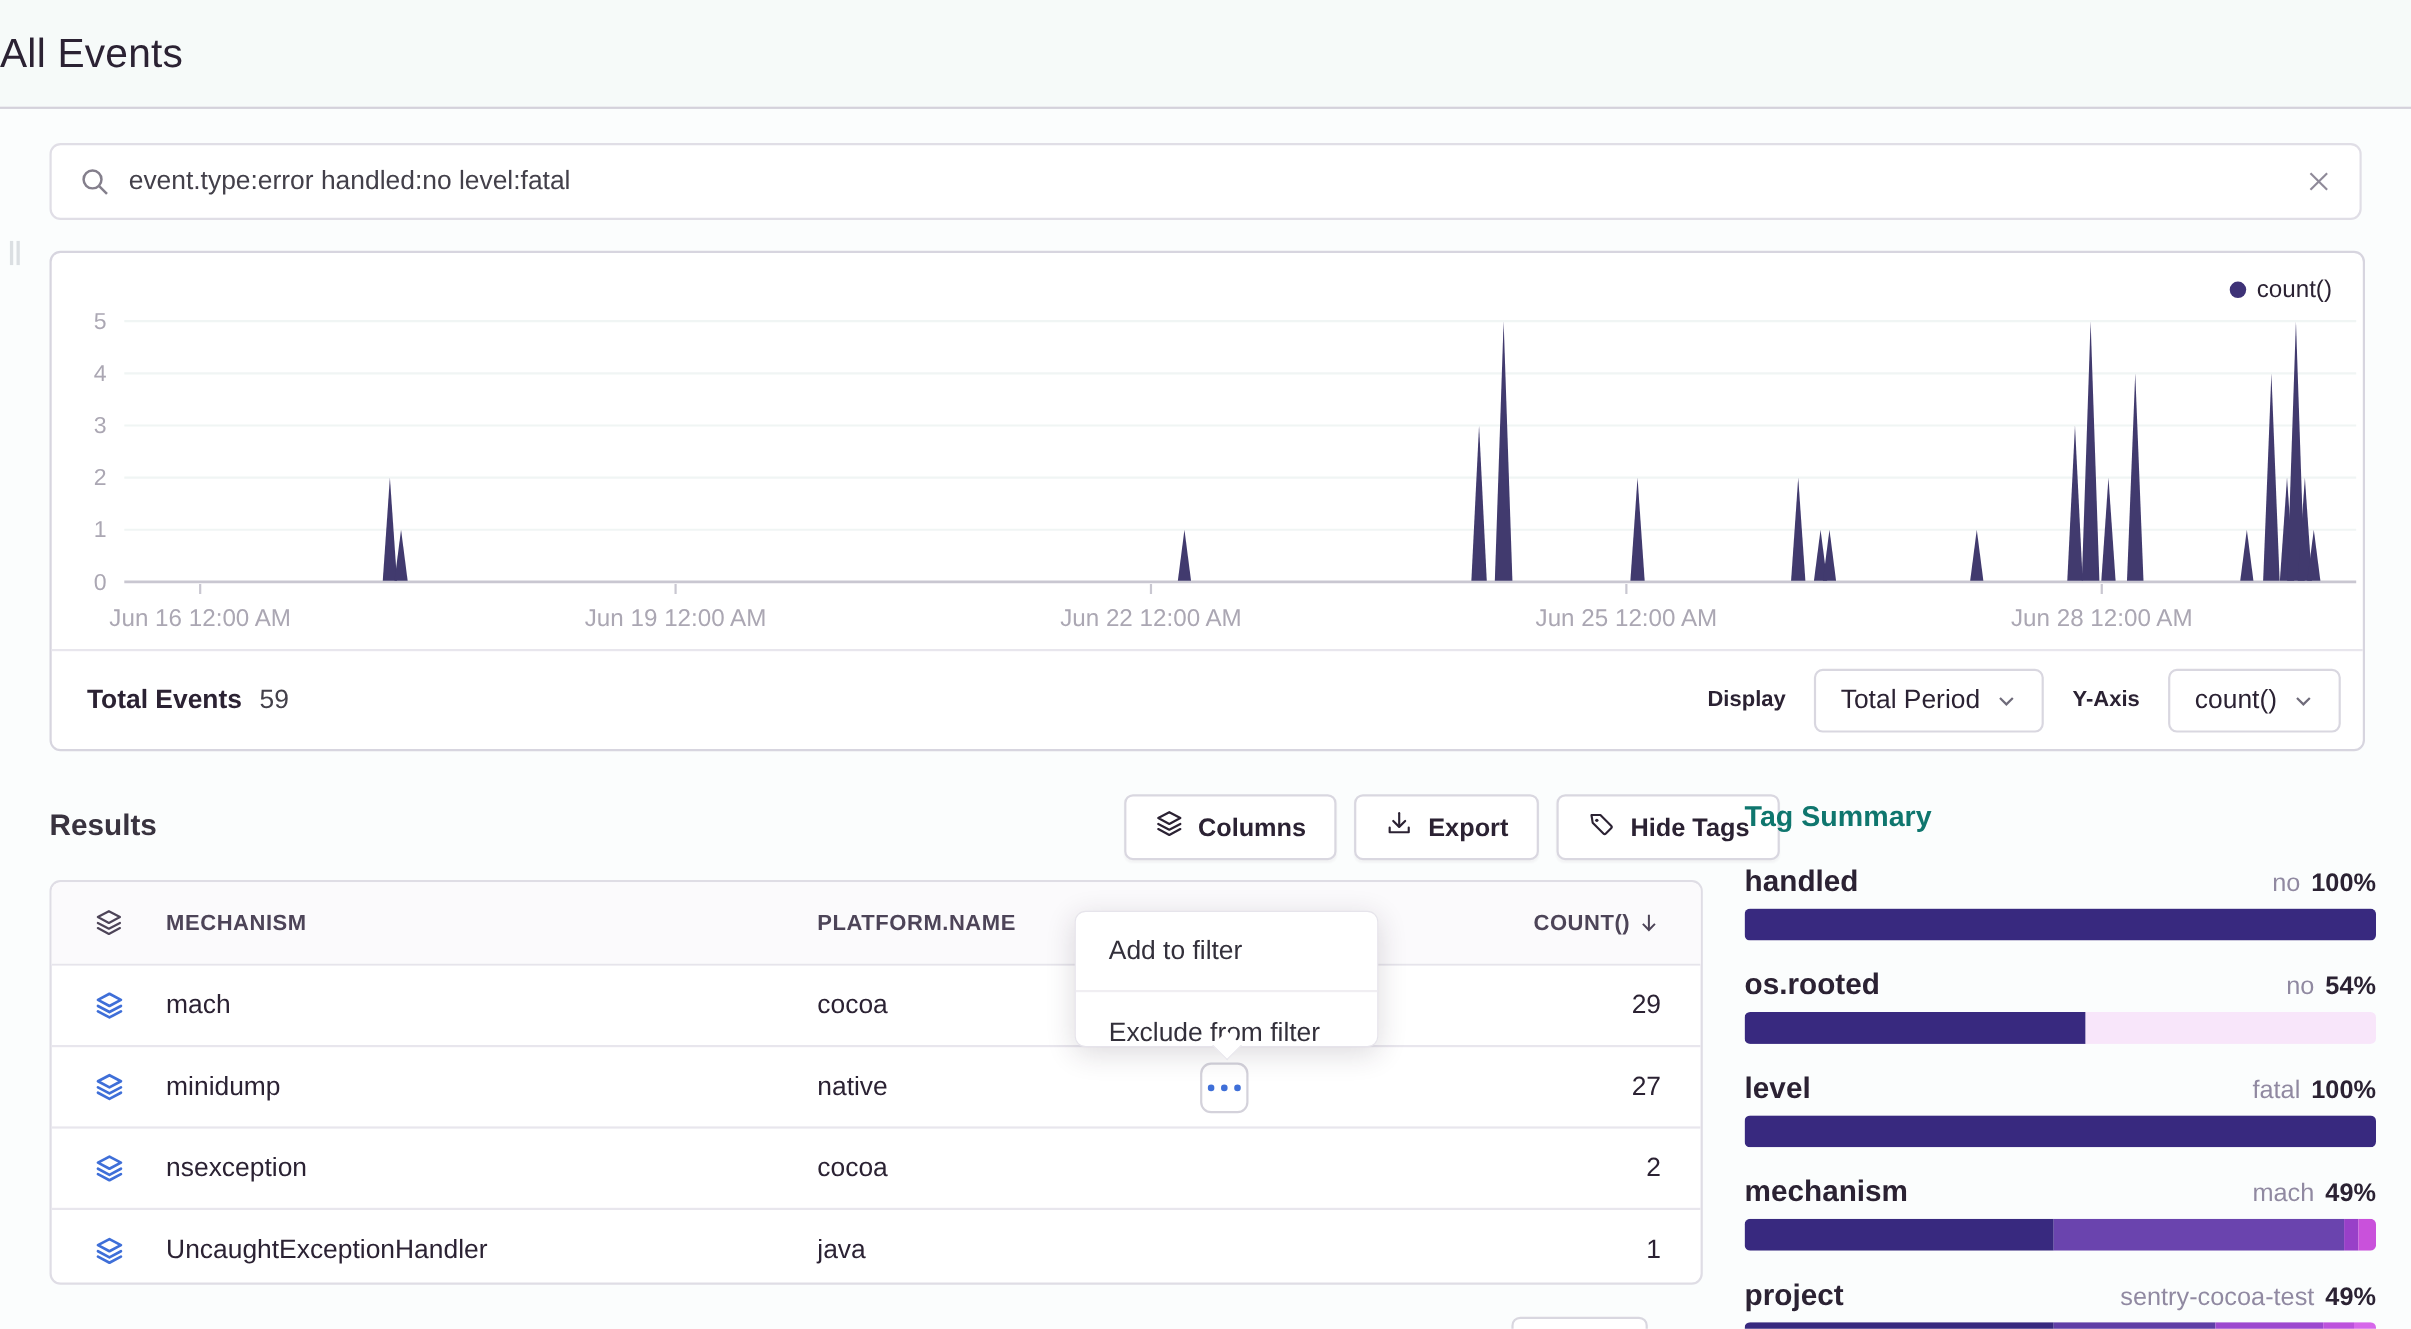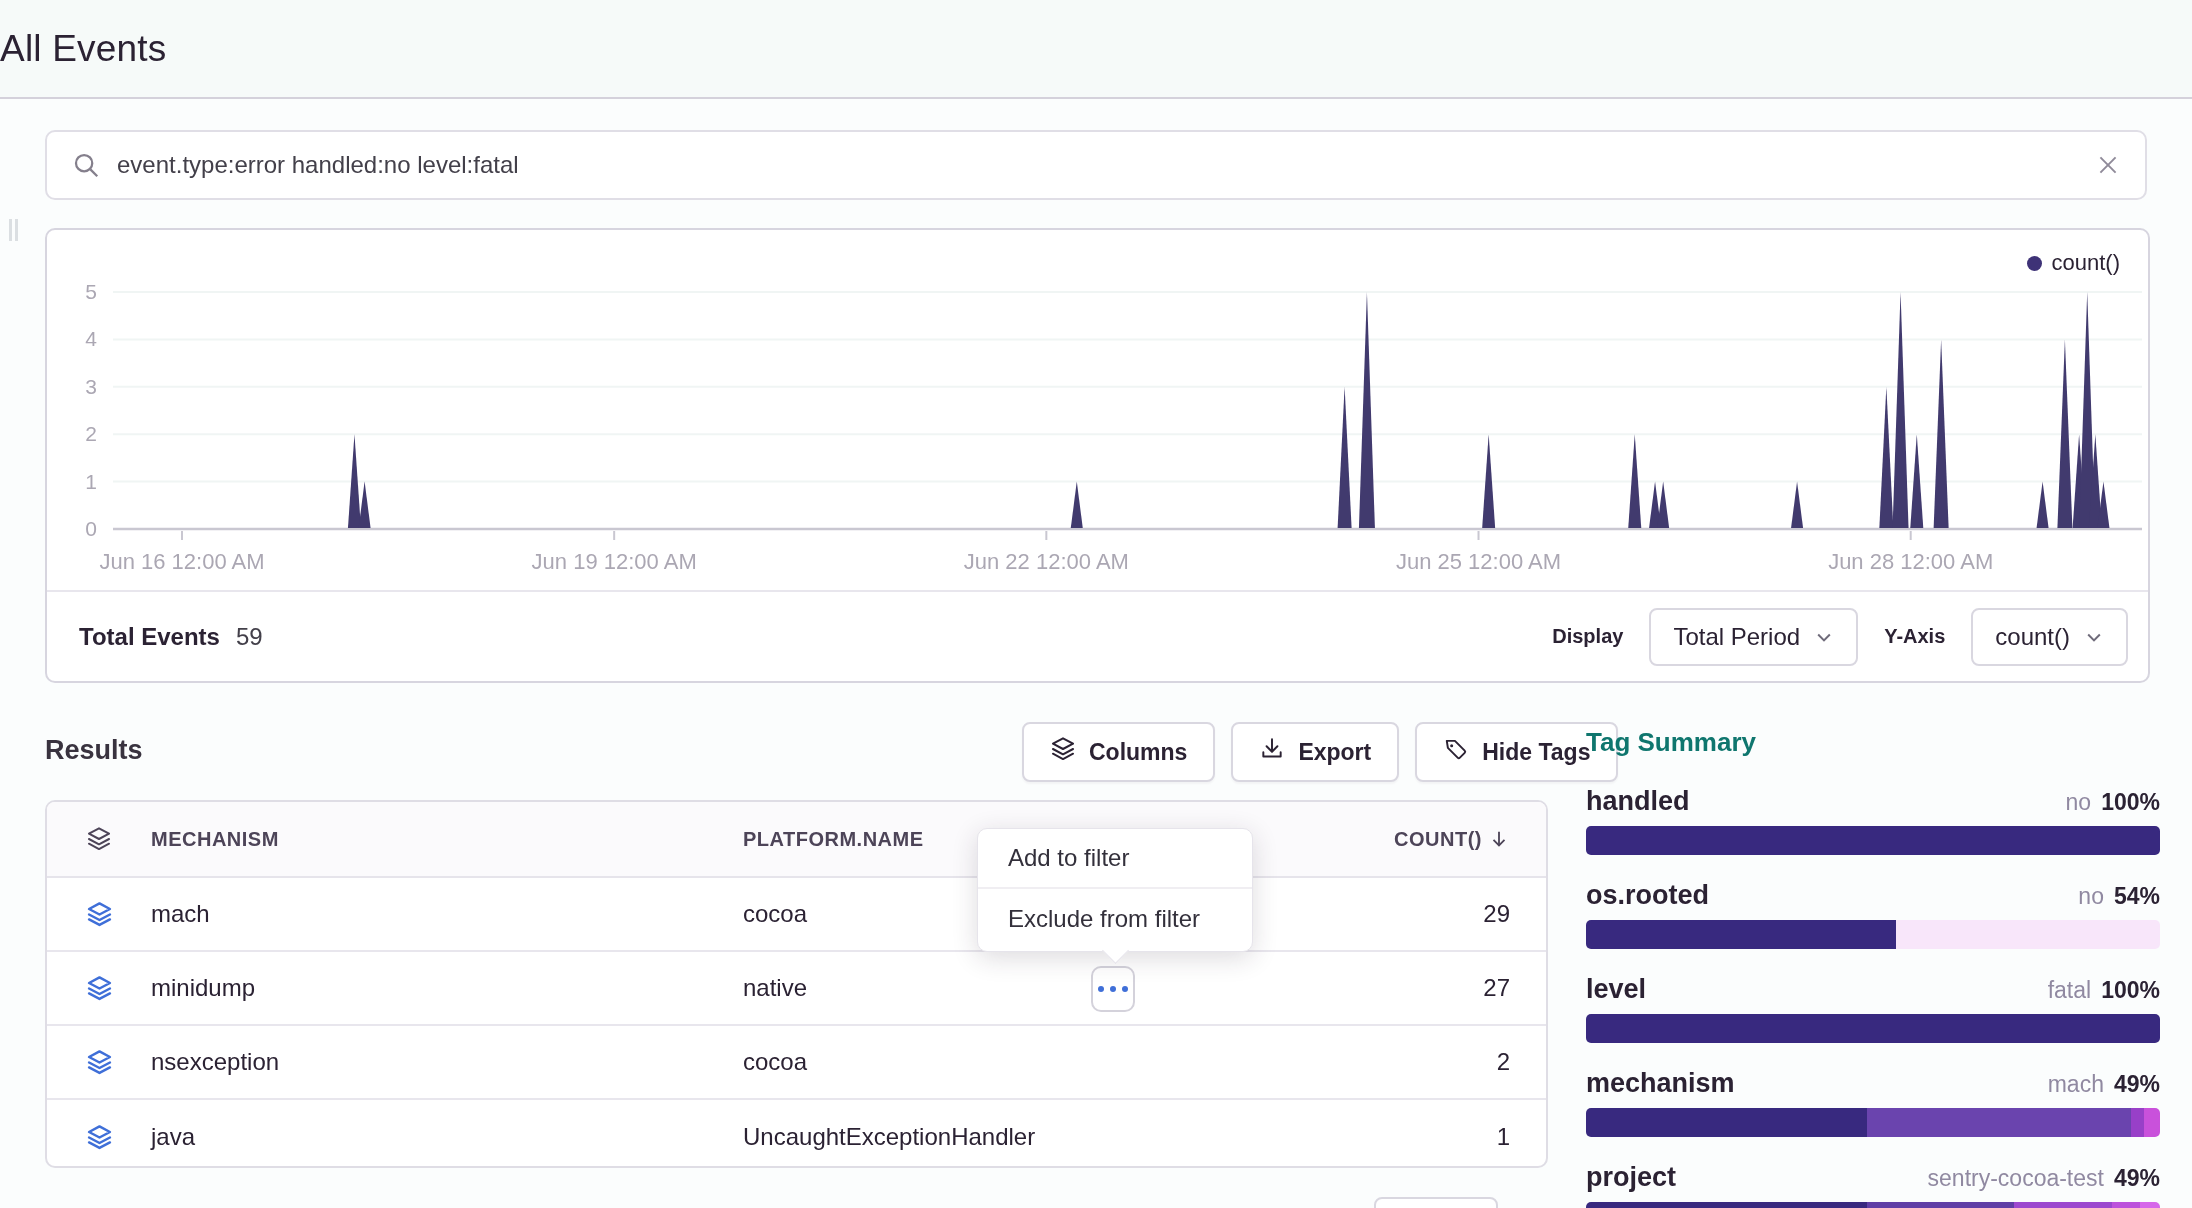--- a/index.html
+++ b/index.html
@@ -112,21 +112,21 @@
     position:absolute; left:930px; top:26px; width:276px; height:124px;
     background:#fff; border:1px solid #E6E4EB; border-radius:10px;
     box-shadow:0 6px 26px rgba(43,34,51,0.16); z-index:6;
   }
   .context-menu::after {
     content:""; position:absolute; left:128px; bottom:-9px; width:18px; height:18px;
     background:#fff; transform:rotate(45deg);
     border-right:1px solid #E6E4EB; border-bottom:1px solid #E6E4EB;
   }
   .menu-item {
-    height:60px; display:flex; align-items:center; padding-left:30px;
+    height:73px; display:flex; align-items:center; padding-left:30px;
     font-size:24px; color:#33303B; cursor:pointer;
   }
   .menu-item:first-child { border-bottom:2px solid #F0EEF2; }
 
   
   .pagination-partial {
     position:absolute; left:1374px; top:1197px; width:124px; height:20px;
     background:#fff; border:2px solid #D9D7E0; border-radius:8px 8px 0 0;
   }
 
@@ -343,22 +343,22 @@
   </div>
 
   <div class="trow">
     <span class="cell-icon">
       <svg width="27" height="27" viewBox="0 0 22 22" fill="none" stroke="#3F6FD8" stroke-width="2" stroke-linejoin="round" stroke-linecap="round">
         <path d="M11 2 L19.5 6.5 L11 11 L2.5 6.5 Z"></path>
               <path d="M2.5 11 L11 15.5 L19.5 11"></path>
               <path d="M2.5 15 L11 19.5 L19.5 15"></path>
       </svg>
     </span>
+    <span class="cell-text">UncaughtExceptionHandler</span>
     <span class="cell-text">java</span>
-    <span class="cell-text">UncaughtExceptionHandler</span>
     <span class="cell-text cell-count">1</span>
   </div>
 </div>
 
     <div class="dots-btn">
         <i></i>
         <i></i>
         <i></i>
       </div>
     <div class="context-menu">

